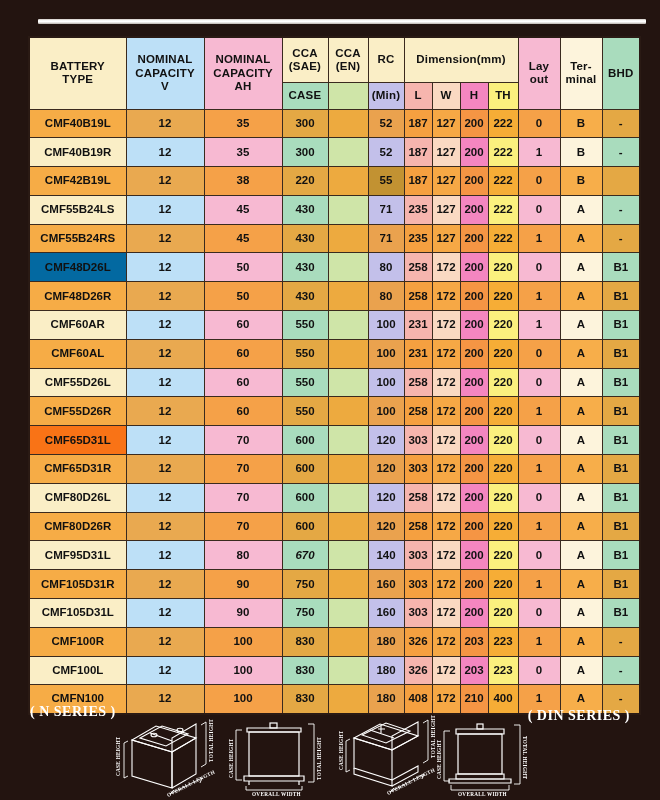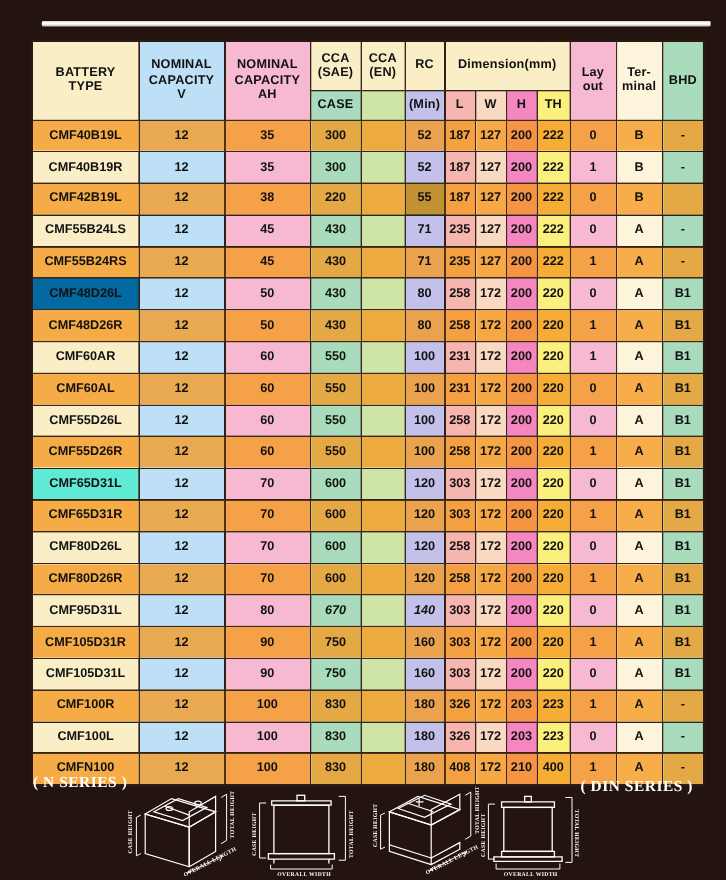--- a/index.html
+++ b/index.html
@@ -340,21 +340,21 @@
         <td style="background: rgb(195, 192, 234);"><span>100</span></td>
         <td style="background: rgb(246, 181, 174);"><span>258</span></td>
         <td style="background: rgb(250, 217, 194);"><span>172</span></td>
         <td style="background: rgb(244, 134, 192);"><span>200</span></td>
         <td style="background: rgb(251, 240, 126);"><span>220</span></td>
         <td style="background: rgb(247, 185, 210);"><span>1</span></td>
         <td style="background: rgb(253, 244, 220);"><span>A</span></td>
         <td style="background: rgb(169, 220, 189);"><span>B1</span></td>
       </tr>
       <tr>
-        <td class="c-type" style="background: #5eead4; text-align: center;"><span>CMF65D31L</span></td>
+        <td class="c-type" style="background: #f97316; text-align: center;"><span>CMF65D31L</span></td>
         <td style="background: rgb(189, 224, 247);"><span>12</span></td>
         <td style="background: rgb(247, 185, 210);"><span>70</span></td>
         <td style="background: rgb(169, 220, 189);"><span>600</span></td>
         <td style="background: rgb(207, 229, 168);"><span></span></td>
         <td style="background: rgb(195, 192, 234);"><span>120</span></td>
         <td style="background: rgb(246, 181, 174);"><span>303</span></td>
         <td style="background: rgb(250, 217, 194);"><span>172</span></td>
         <td style="background: rgb(244, 134, 192);"><span>200</span></td>
         <td style="background: rgb(251, 240, 126);"><span>220</span></td>
         <td style="background: rgb(247, 185, 210);"><span>0</span></td>
@@ -405,21 +405,21 @@
         <td style="background: rgb(247, 185, 210);"><span>1</span></td>
         <td style="background: rgb(253, 244, 220);"><span>A</span></td>
         <td style="background: rgb(169, 220, 189);"><span>B1</span></td>
       </tr>
       <tr>
         <td class="c-type" style="background: rgb(250, 238, 198);"><span>CMF95D31L</span></td>
         <td style="background: rgb(189, 224, 247);"><span>12</span></td>
         <td style="background: rgb(247, 185, 210);"><span>80</span></td>
         <td style="background: rgb(169, 220, 189); font-style: italic;"><span>670</span></td>
         <td style="background: rgb(207, 229, 168);"><span></span></td>
-        <td style="background: rgb(195, 192, 234); font-style: italic;"><span>140</span></td>
+        <td style="background: rgb(195, 192, 234);"><span>140</span></td>
         <td style="background: rgb(246, 181, 174);"><span>303</span></td>
         <td style="background: rgb(250, 217, 194);"><span>172</span></td>
         <td style="background: rgb(244, 134, 192);"><span>200</span></td>
         <td style="background: rgb(251, 240, 126);"><span>220</span></td>
         <td style="background: rgb(247, 185, 210);"><span>0</span></td>
         <td style="background: rgb(253, 244, 220);"><span>A</span></td>
         <td style="background: rgb(169, 220, 189);"><span>B1</span></td>
       </tr>
       <tr class="washed">
         <td class="c-type" style="background: rgb(250, 238, 198);"><span>CMF105D31R</span></td>

